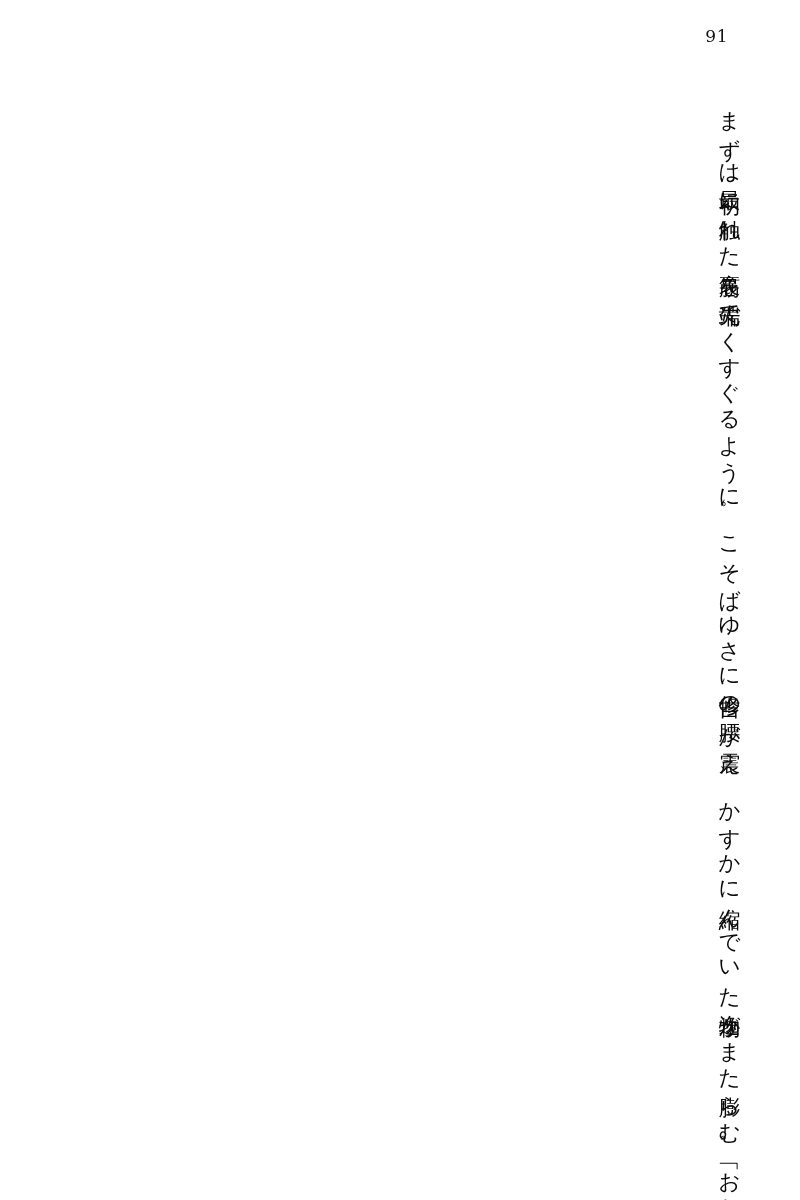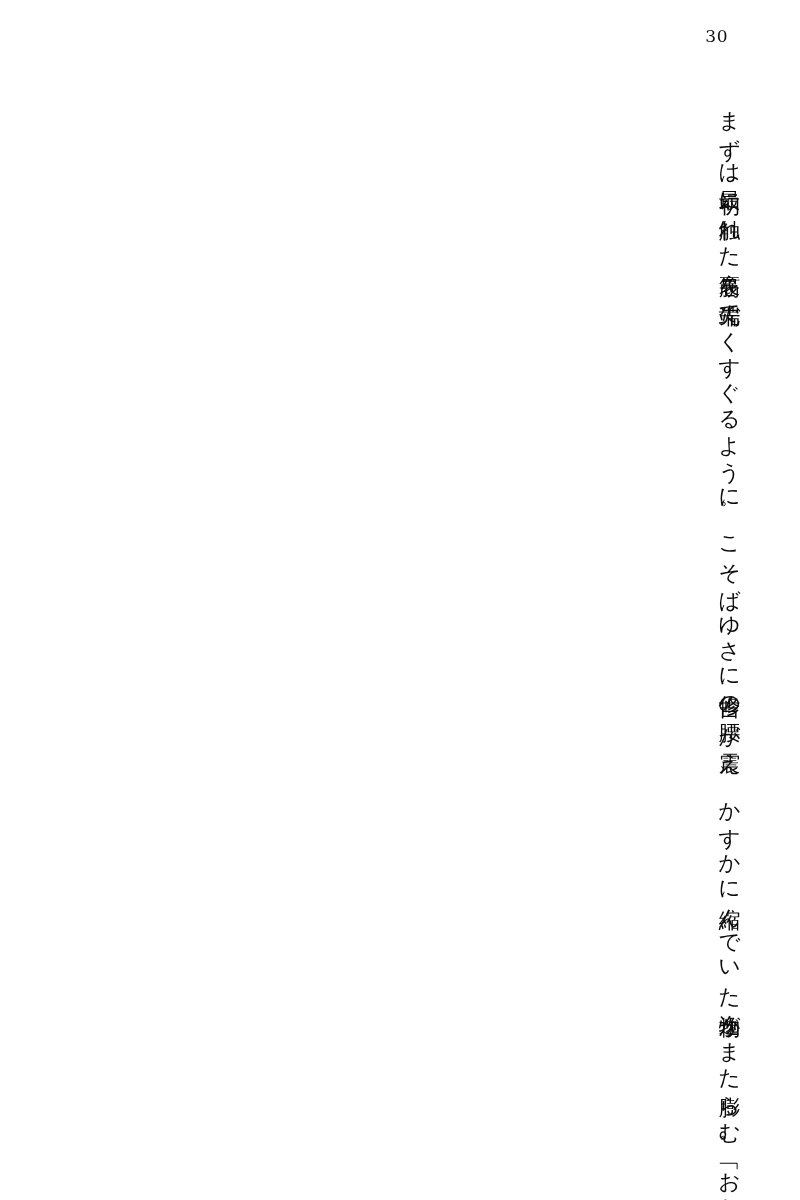--- a/index.html
+++ b/index.html
@@ -57,21 +57,21 @@
     padding: 0;
     writing-mode: vertical-rl;
     text-orientation: upright;
   }
 </style>
 </head>
 <body>
 
 <div class="page">
 
-  <div class="page-number">30</div>
+  <div class="page-number">91</div>
 
   <div class="text-block">
     <div class="line">まずは最初に触れた裏筋を先端でくすぐるように。こそばゆさに修吉の腰が震え、</div>
     <div class="line">かすかに縮んでいた逸物がまた膨らむ。</div>
     <div class="line">「おおきいれしゅ……ちゅくッ、たくまひくて、かっこいい……」</div>
 
   </div>
 
 </div>
 

